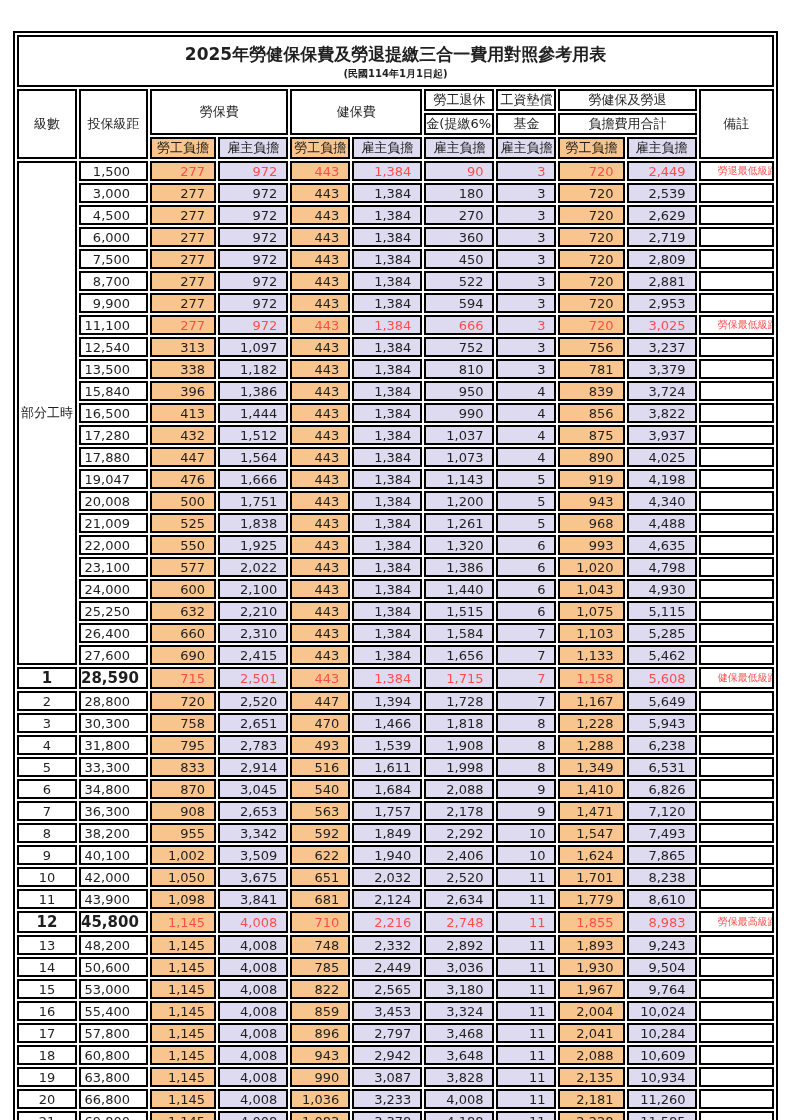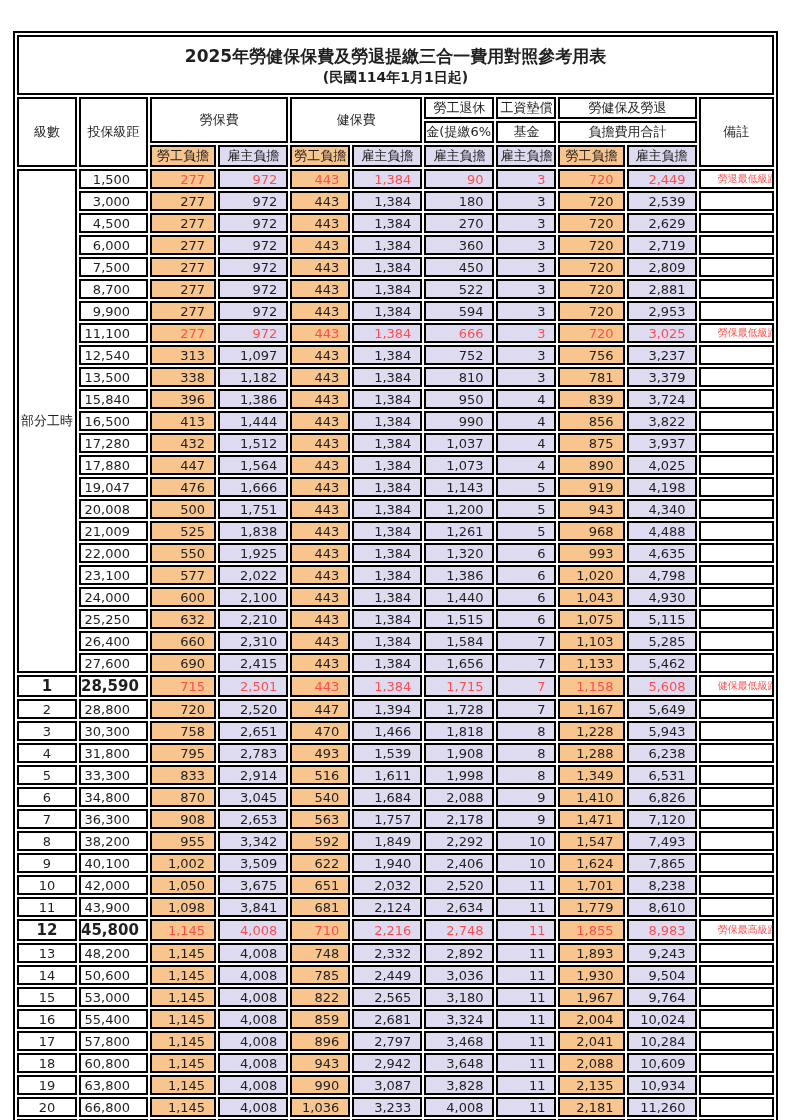--- a/index.html
+++ b/index.html
@@ -7,23 +7,23 @@
     width:791px;height:1120px;background:#ffffff;position:relative;
     font-family:"DejaVu Sans","Liberation Sans",sans-serif;color:#1f1f1f;
   }
   .sheet{position:absolute;left:13px;top:31px;width:765px;}
   table{
     border-collapse:separate;border-spacing:2px;table-layout:fixed;
     width:100%;background:#ffffff;border:2px solid #000;
   }
   td{border:2px solid #000;box-sizing:border-box;overflow:hidden;white-space:nowrap;
      font-size:13px;vertical-align:middle;padding:0;}
-  .title-cell{height:60px;text-align:center;border:2px solid #000;}
+  .title-cell{height:52px;text-align:center;border:2px solid #000;}
   .title-main{font-size:17px;font-weight:bold;line-height:1.5;}
-  .title-sub{font-size:14px;font-weight:bold;line-height:1.2;}
+  .title-sub{font-size:10px;font-weight:bold;line-height:1.2;}
   tr.hrow td{height:16px;text-align:center;font-size:13px;}
   tr.drow td{height:20px;}
   .num{text-align:right;padding-right:9px;}
   .level{text-align:center;}
   .bracket{text-align:right;padding-right:16px;}
   .part{text-align:center;padding:0;}
   .emp{background:#F9C58F;}
   .er{background:#DEDBF1;}
   .note{font-size:10px;text-align:center;color:#FF4D4D;padding:0 17px;}
   tr.hl td.emp, tr.hl td.er{color:#FF4D4D;}
@@ -573,21 +573,21 @@
     <td class="num emp">1,967</td>
     <td class="num er">9,764</td>
     <td class="note"></td>
   </tr>
         <tr class="drow">
     <td class="level">16</td>
     <td class="bracket">55,400</td>
     <td class="num emp">1,145</td>
     <td class="num er">4,008</td>
     <td class="num emp">859</td>
-    <td class="num er">2,681</td>
+    <td class="num er">3,453</td>
     <td class="num er">3,324</td>
     <td class="num er">11</td>
     <td class="num emp">2,004</td>
     <td class="num er">10,024</td>
     <td class="note"></td>
   </tr>
         <tr class="drow">
     <td class="level">17</td>
     <td class="bracket">57,800</td>
     <td class="num emp">1,145</td>

